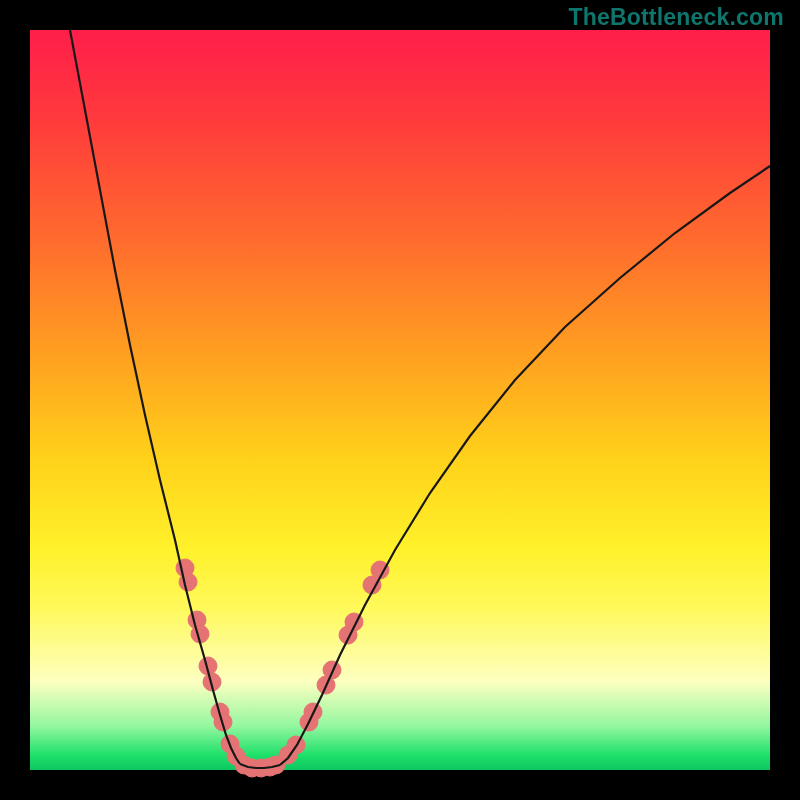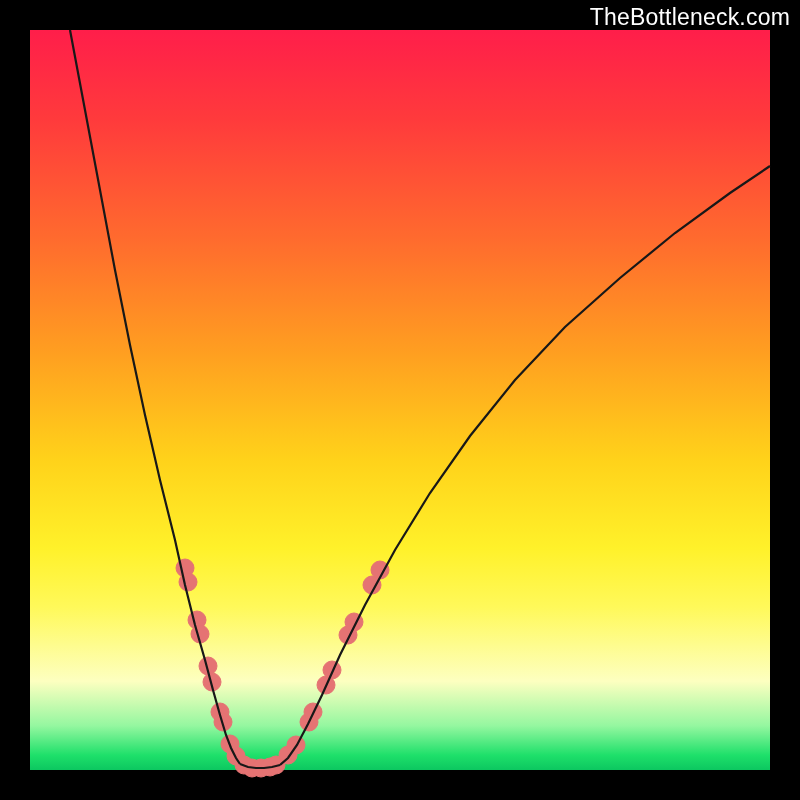--- a/index.html
+++ b/index.html
@@ -41,24 +41,24 @@
     position: absolute;
     left: 0;
     top: 0;
     width: 740px;
     height: 740px;
     overflow: visible;
   }
   .watermark {
     position: absolute;
     top: 4px;
-    right: 10px;
-    color: #ffffff;
+    right: 16px;
+    color: #0f766e;
     font-size: 23px;
-    font-weight: 400;
+    font-weight: 700;
     letter-spacing: 0.2px;
     user-select: none;
   }
 </style>
 </head>
 <body>
 
 <div class="stage">
   <div class="plot">
     <svg viewBox="0 0 740 740">

